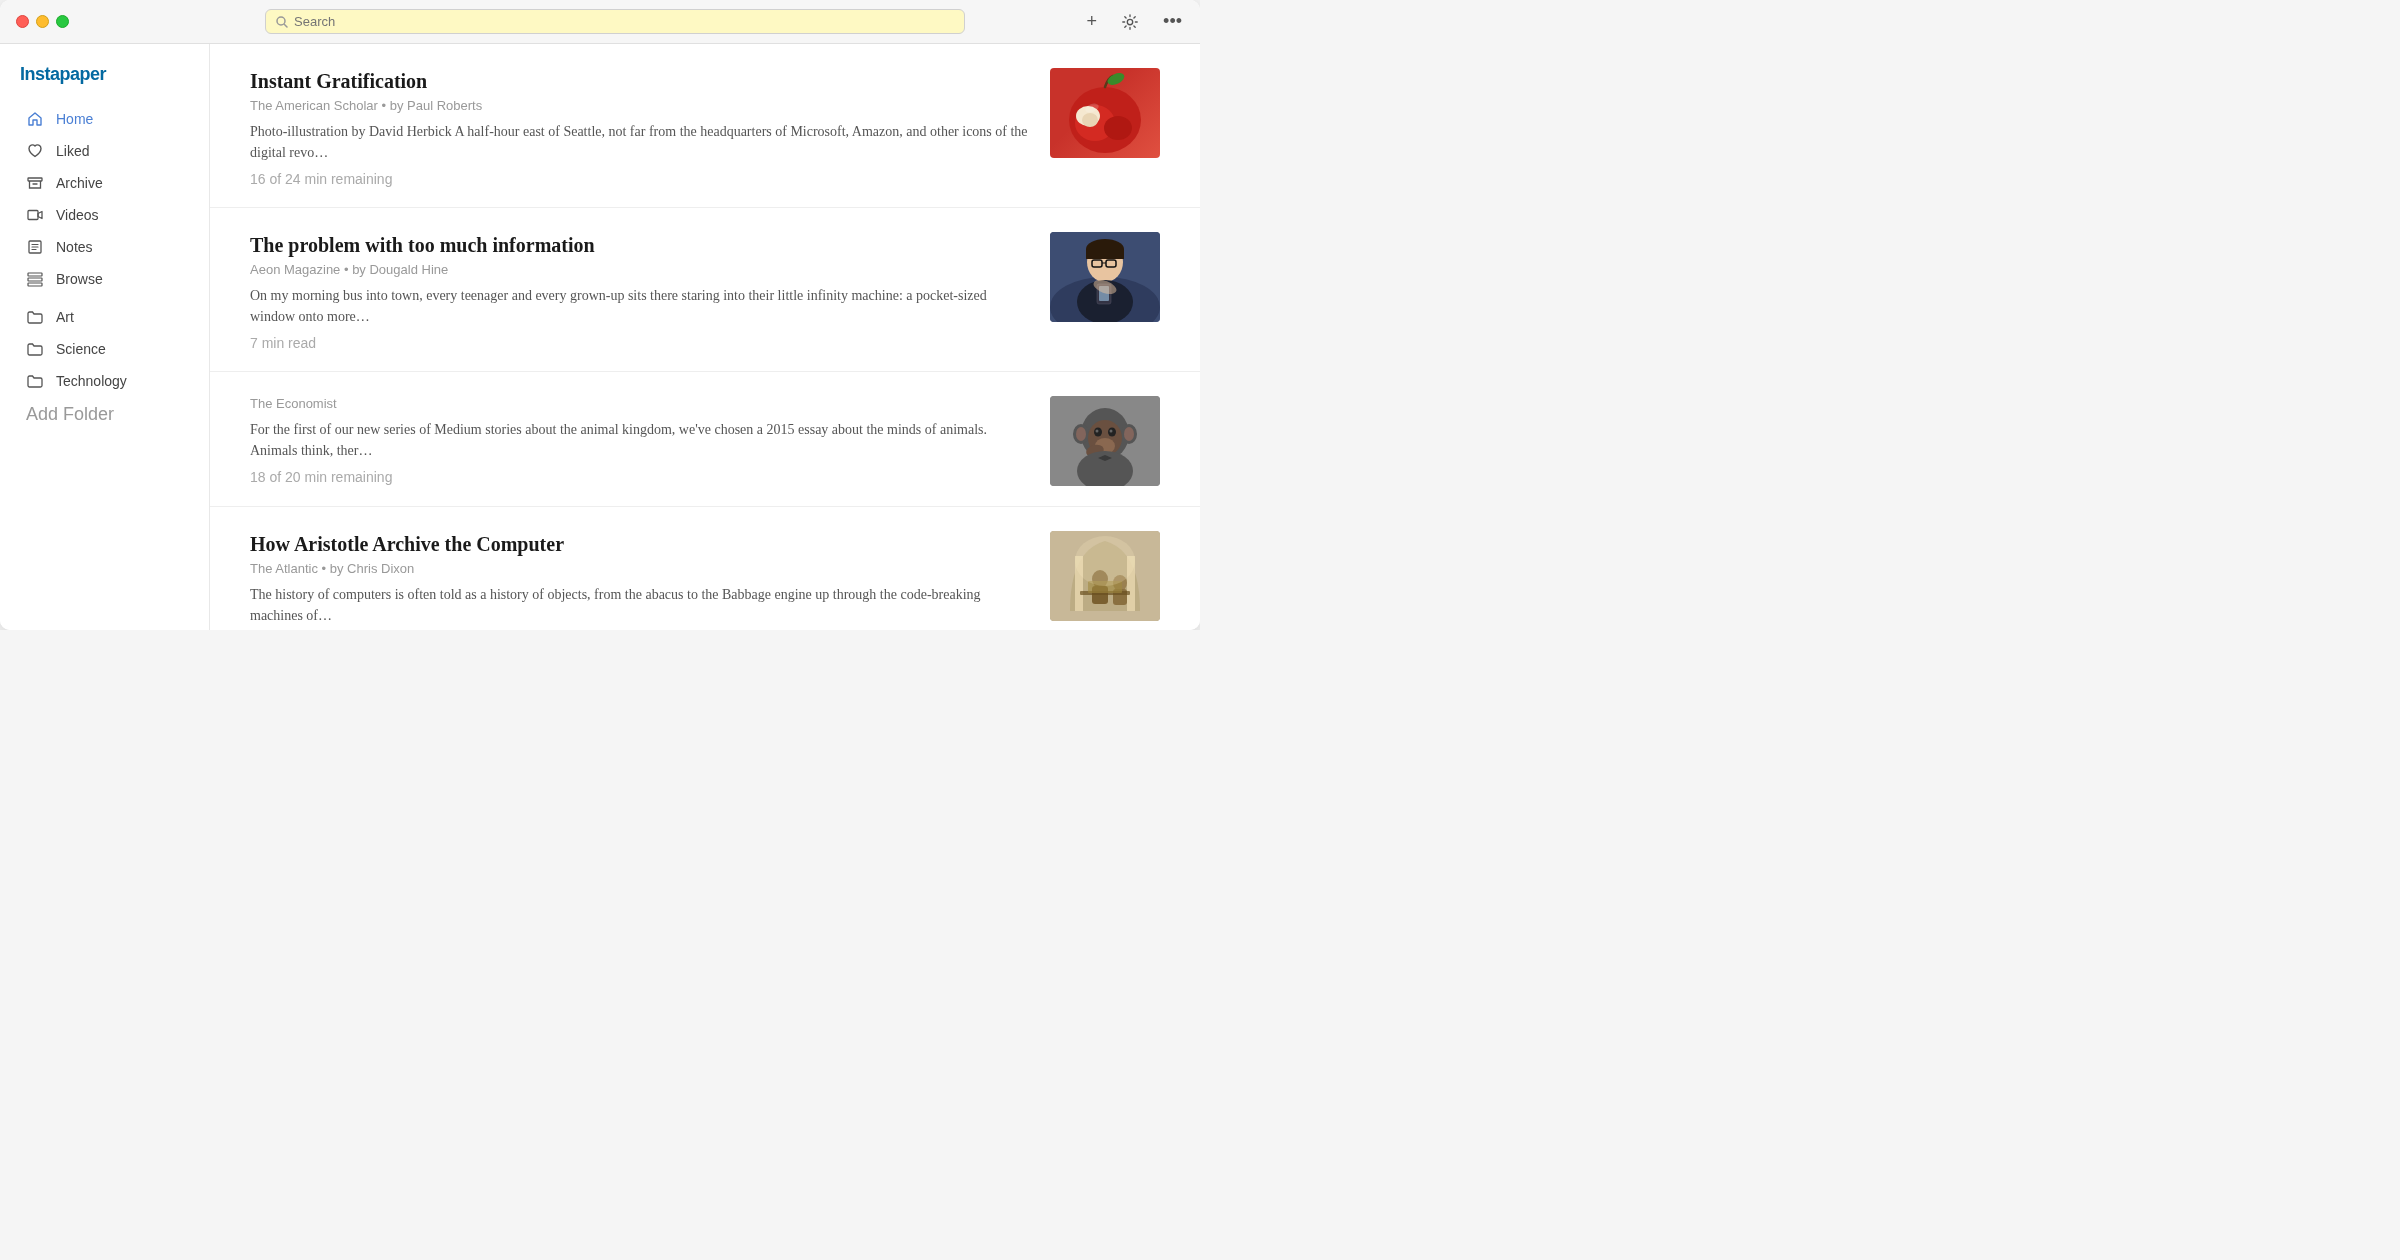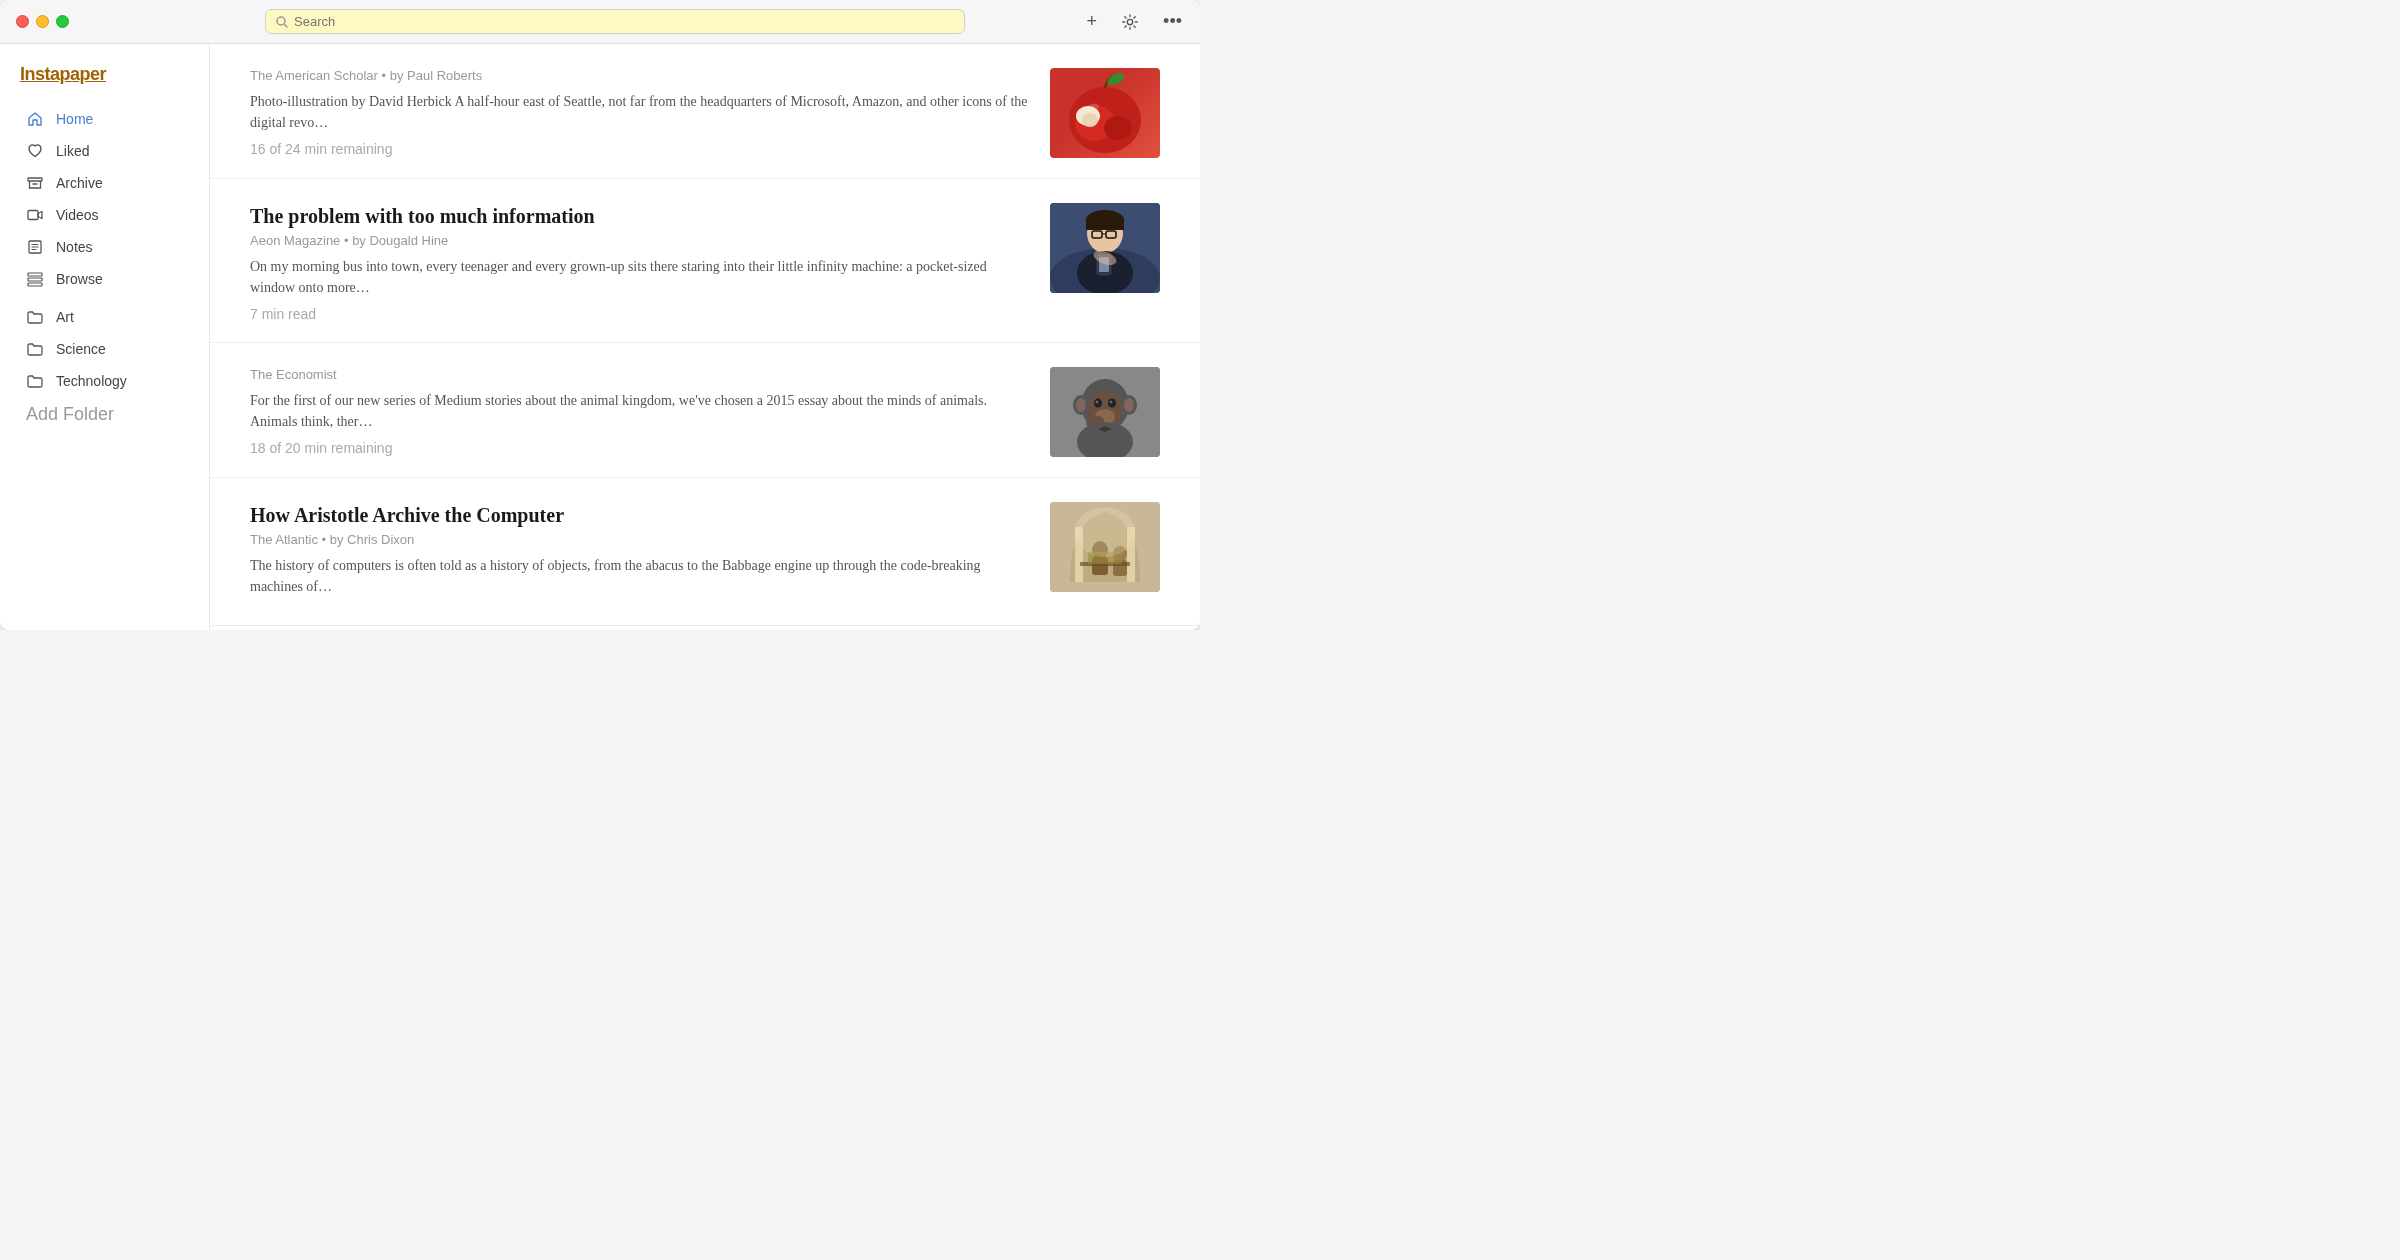--- a/index.html
+++ b/index.html
@@ -99,24 +99,23 @@
       flex-shrink: 0;
       background: #ffffff;
       border-right: 1px solid #e8e8e8;
       padding: 16px 0;
       display: flex;
       flex-direction: column;
     }
     .sidebar-logo {
       font-size: 18px;
       font-weight: 700;
-      color: #a16207;
+      color: #0369a1;
       padding: 4px 20px 18px 20px;
       letter-spacing: -0.5px;
-      text-decoration: underline;
     }
     .sidebar-nav {
       display: flex;
       flex-direction: column;
     }
     .sidebar-item {
       display: flex;
       align-items: center;
       gap: 12px;
       padding: 7px 20px;
@@ -342,20 +341,21 @@
 
         <div class="sidebar-add-folder">Add Folder</div>
       </nav>
     </div>
 
     <div class="content">
       <div class="article-list">
 
         <div class="article-item">
           <div class="article-text">
+            <div class="article-title">Instant Gratification</div>
             <div class="article-source">
               <span>The American Scholar</span>&nbsp;•&nbsp;<span>by Paul Roberts</span>
             </div>
             <div class="article-excerpt">Photo-illustration by David Herbick A half-hour east of Seattle, not far from the headquarters of Microsoft, Amazon, and other icons of the digital revo…</div>
             <div class="article-meta">16 of 24 min remaining</div>
           </div>
           <div class="article-thumbnail" style="background: linear-gradient(135deg, #c8322a 40%, #e05040 100%); position:relative; overflow:hidden;">
 
             <svg viewBox="0 0 110 90" xmlns="http://www.w3.org/2000/svg">
               <ellipse cx="55" cy="52" rx="36" ry="33" fill="#c0201a"></ellipse>

